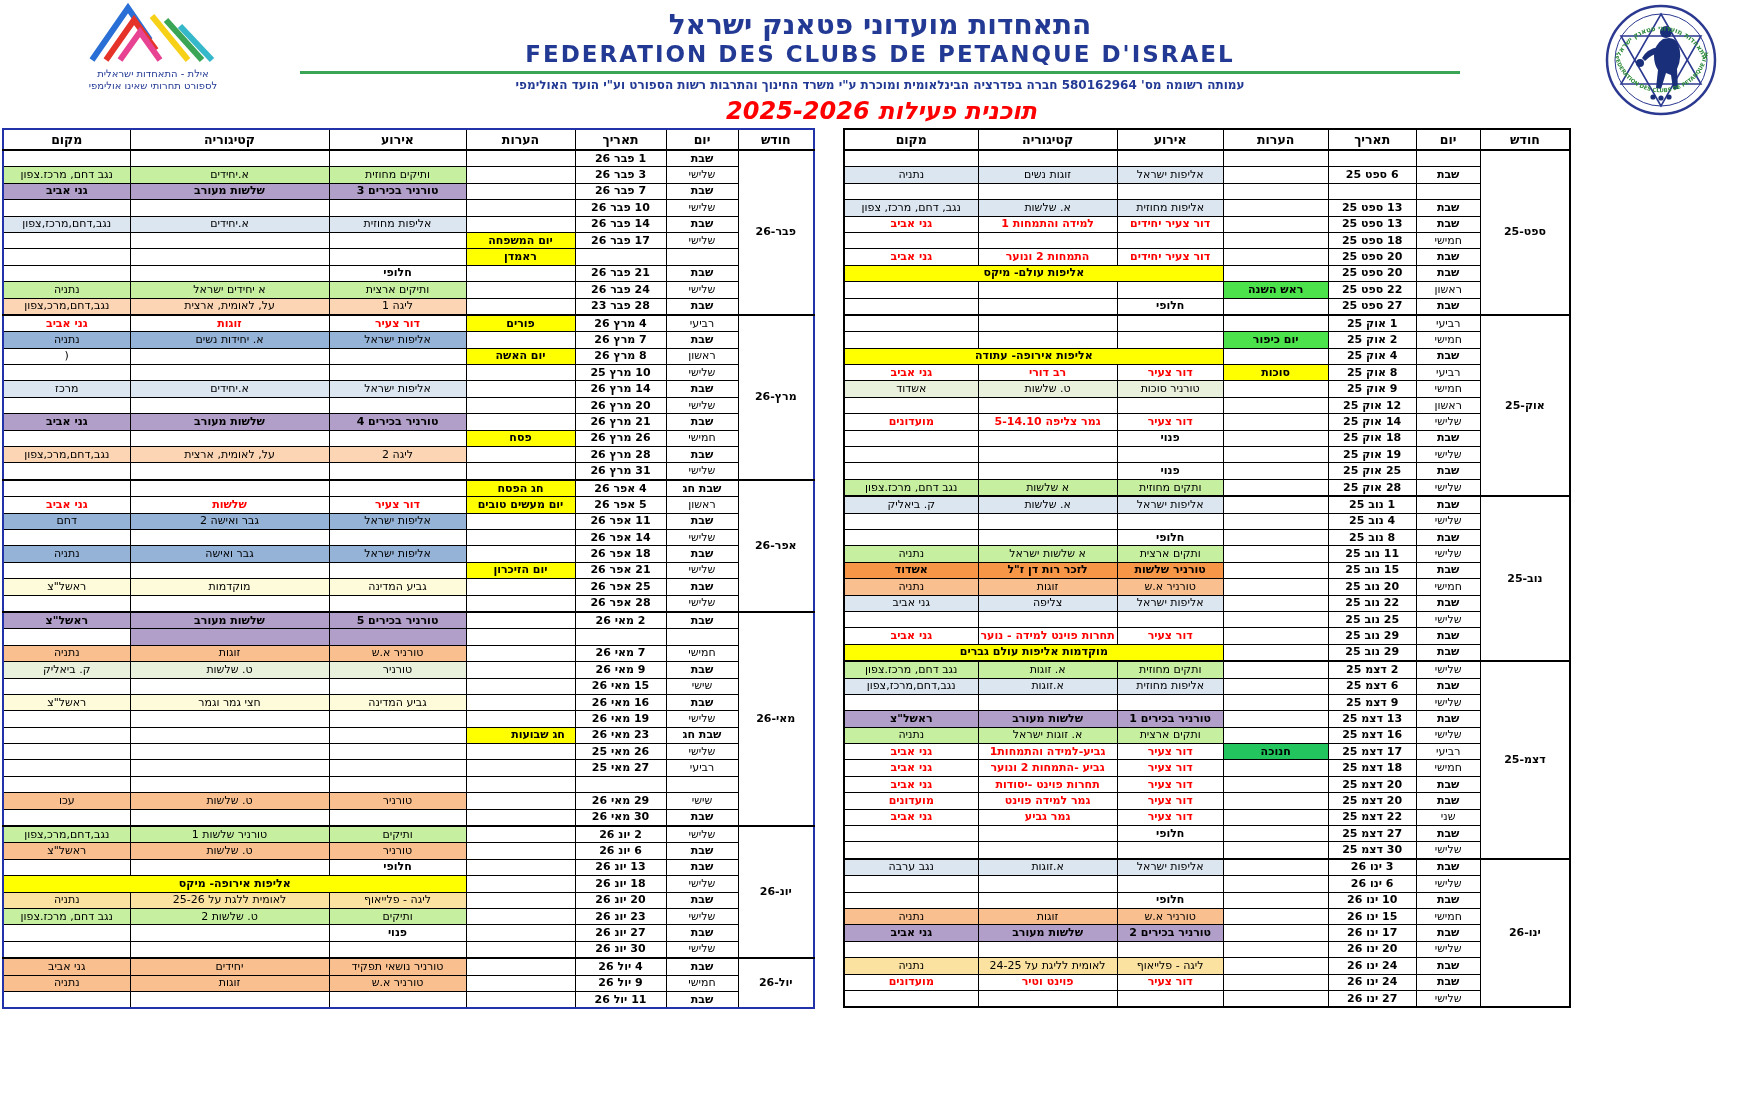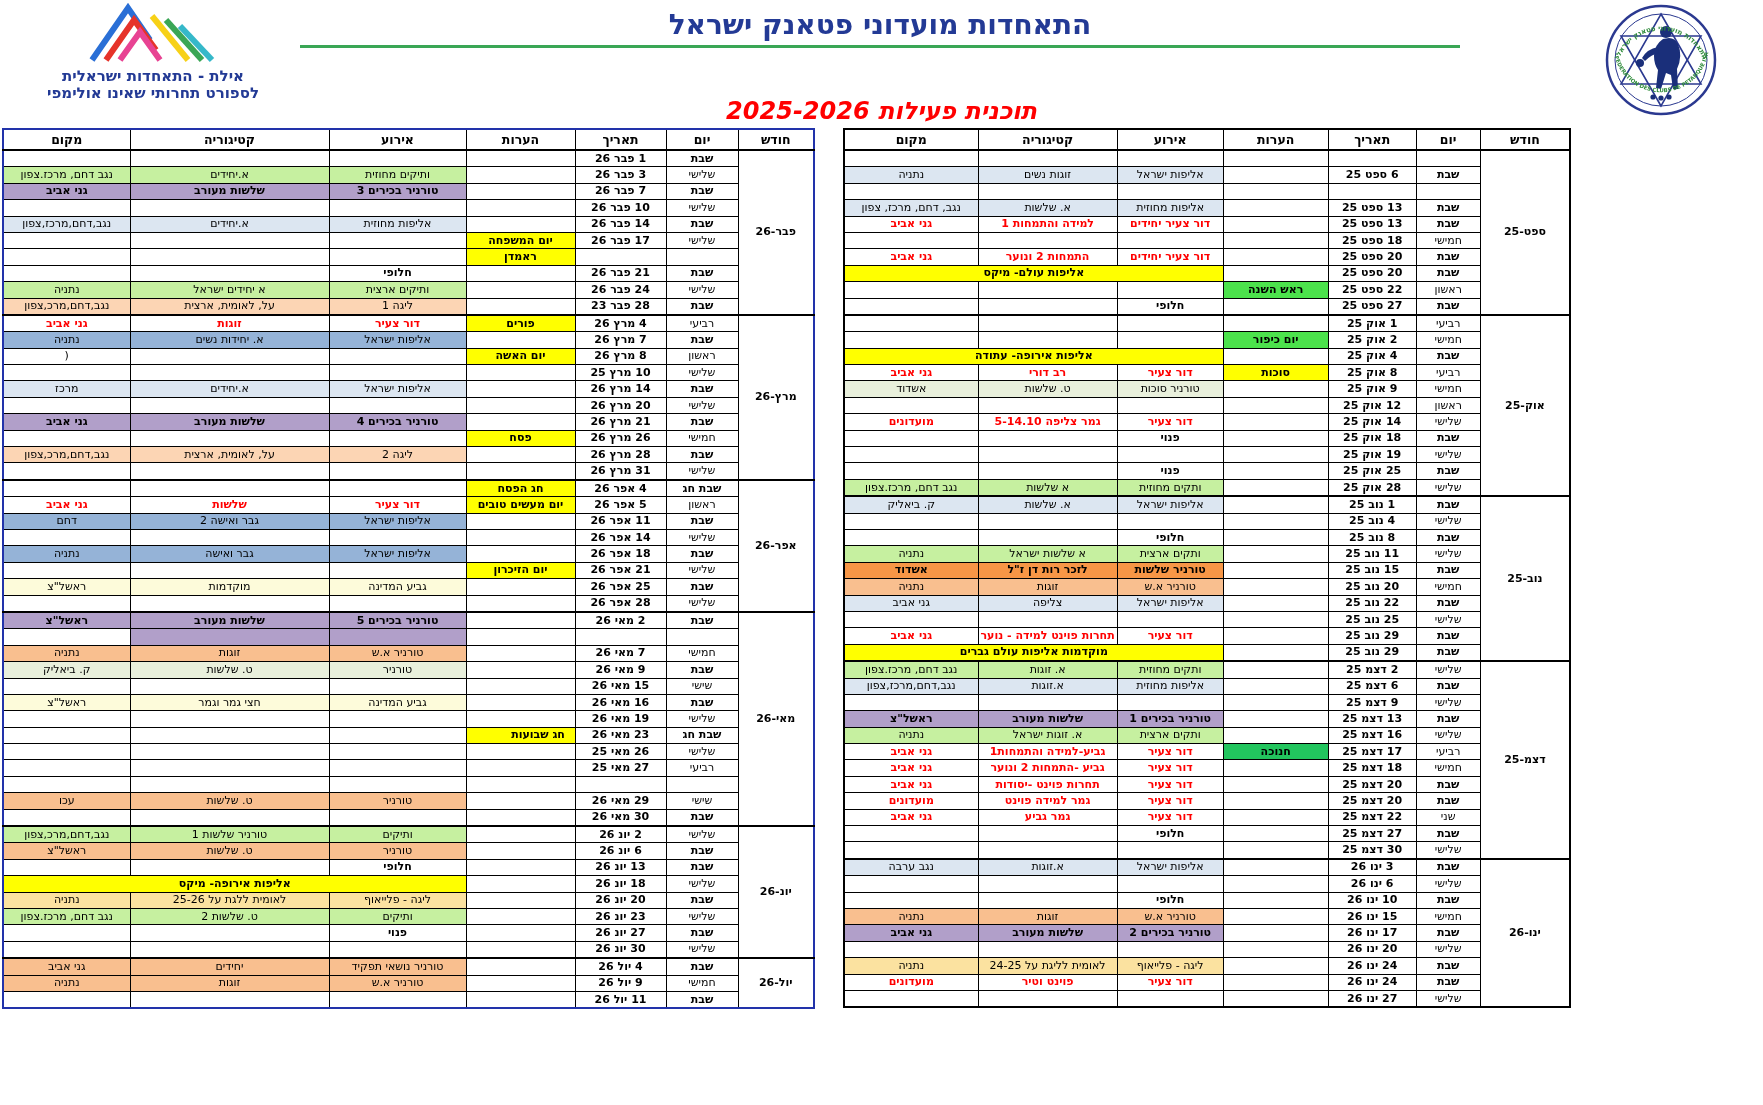--- a/index.html
+++ b/index.html
@@ -9,21 +9,21 @@
   }
   
   .hdr-center{position:absolute;left:290px;top:8px;width:1180px;text-align:center;direction:rtl;}
   .title-he{font-size:28px;font-weight:bold;color:#233a95;}
   .title-fr{font-size:23px;font-weight:bold;color:#233a95;letter-spacing:2px;direction:ltr;}
   .green-rule{height:3px;background:#3aa655;margin:4px 10px 4px 10px;}
   .subtitle{font-size:12px;font-weight:bold;color:#233a95;}
   .plan-title{position:absolute;left:0;top:97px;width:1763px;text-align:center;
     color:#ff0000;font-size:24px;font-weight:bold;font-style:italic;direction:rtl;}
   .ayelet{position:absolute;left:38px;top:2px;width:230px;text-align:center;}
-  .ayelet-text{font-size:15px;font-weight:bold;color:#233a95;line-height:1.15;direction:rtl;}
+  .ayelet-text{font-size:10px;font-weight:normal;color:#233a95;line-height:1.15;direction:rtl;}
   .seal{position:absolute;left:1596px;top:2px;width:130px;text-align:center;}
   
   table.htable{position:absolute;border-collapse:collapse;table-layout:fixed;direction:rtl;background:#fff;}
   table.htable td,table.htable th{
     border:1px solid #000;height:15.4px;line-height:14px;font-size:11px;
     padding:0 2px;overflow:hidden;white-space:nowrap;text-align:center;vertical-align:middle;color:#000;
   }
   table.htable th{font-weight:bold;font-size:12.5px;height:19px;border-bottom:2px solid #000;background:#fff;}
   table.htable{border:2px solid #000;}
   table.tbl-left{left:2px;top:128px;border-color:#2233aa;}
@@ -43,21 +43,23 @@
     <path d="M74 14 L110 58" stroke="#f7d117" stroke-width="6" fill="none"></path>
     <path d="M88 18 L124 58" stroke="#3aa655" stroke-width="6" fill="none"></path>
     <path d="M102 24 L134 58" stroke="#35b8c9" stroke-width="6" fill="none"></path>
   </svg>
   <div class="ayelet-text">אילת - התאחדות ישראלית</div>
   <div class="ayelet-text">לספורט תחרותי שאינו אולימפי</div>
 </div>
 
 <div class="hdr-center">
   <div class="title-he">התאחדות מועדוני פטאנק ישראל</div>
+  <div class="title-fr">FEDERATION DES CLUBS DE PETANQUE D'ISRAEL</div>
   <div class="green-rule"></div>
+  <div class="subtitle">עמותה רשומה מס' 580162964 חברה בפדרציה הבינלאומית ומוכרת ע"י משרד החינוך והתרבות רשות הספורט וע"י הועד האולימפי</div>
 </div>
 
 <div class="seal">
   <svg width="122" height="118" viewBox="0 0 122 118">
     <circle cx="61" cy="58" r="54" fill="#ffffff" stroke="#2b3990" stroke-width="2.5"></circle>
     <circle cx="61" cy="58" r="46" fill="none" stroke="#2b3990" stroke-width="1"></circle>
     <polygon points="61,12 101,82 21,82" fill="none" stroke="#2b3990" stroke-width="1.6"></polygon>
     <polygon points="61,104 21,34 101,34" fill="none" stroke="#2b3990" stroke-width="1.6"></polygon>
     <g fill="#1a2f7a">
       <circle cx="66" cy="30" r="6"></circle>

